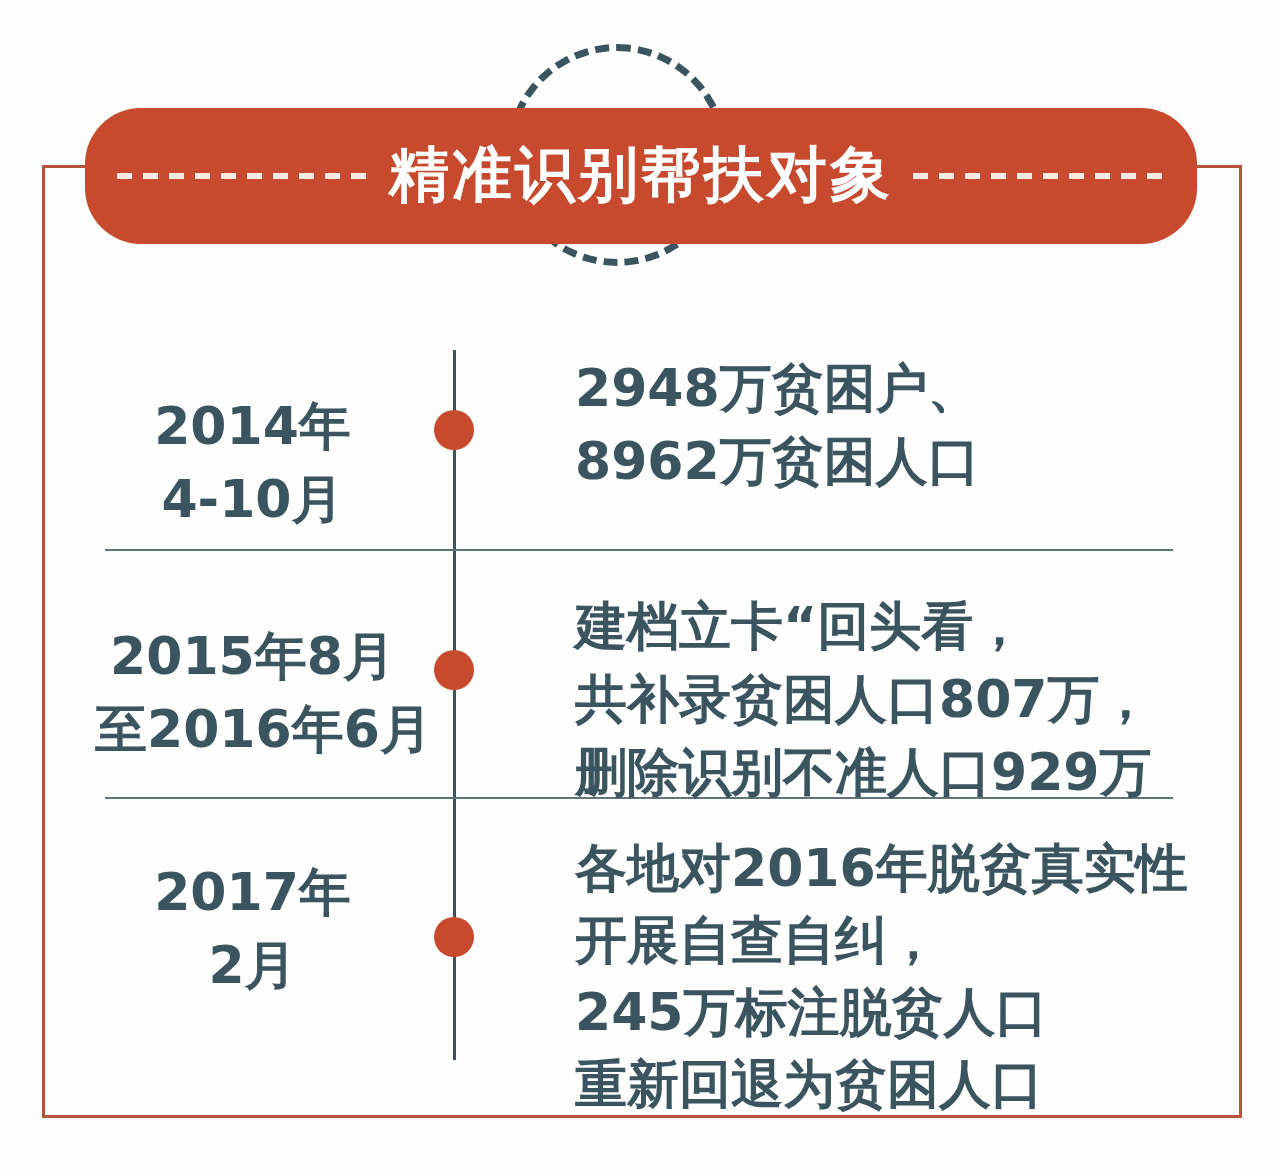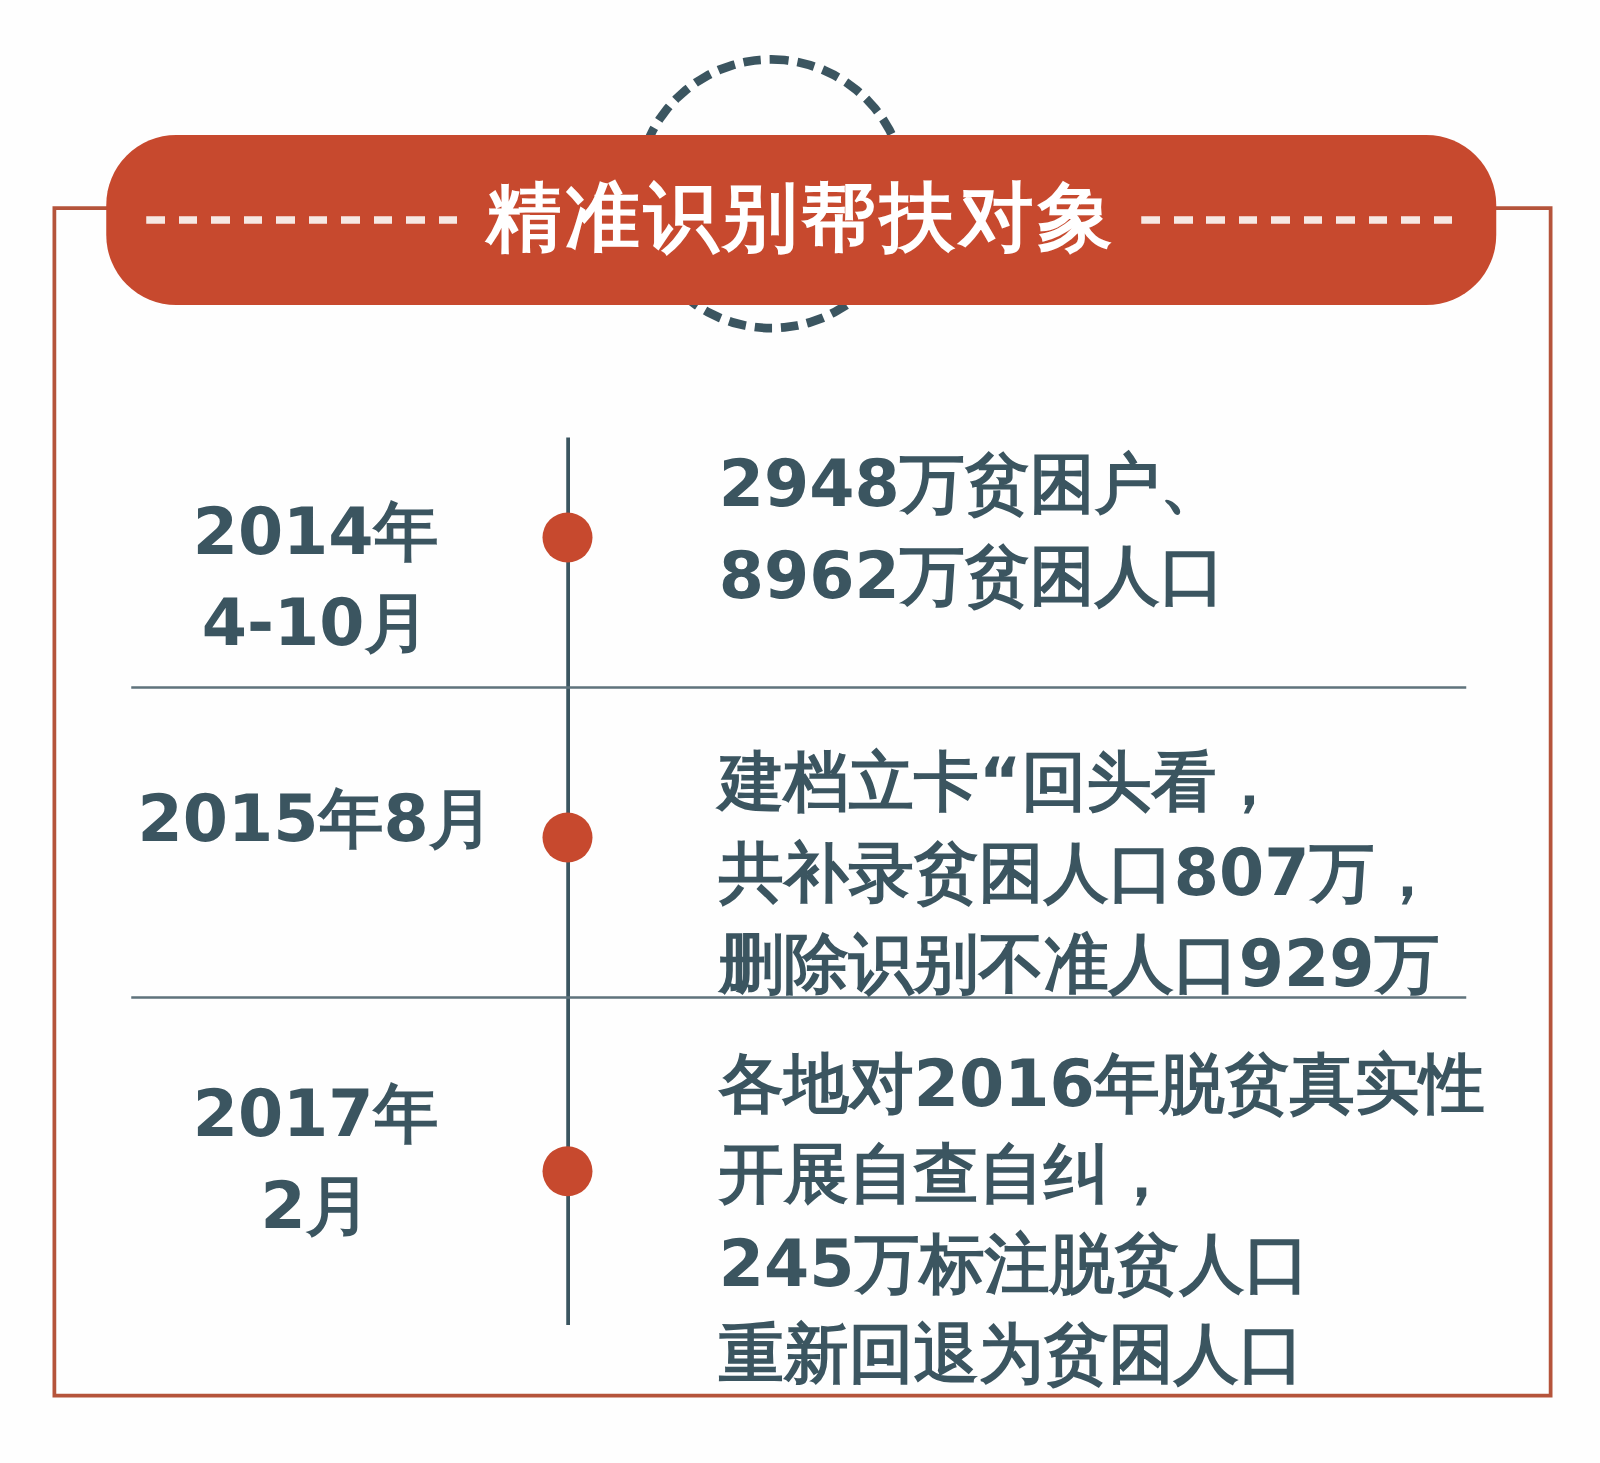--- a/index.html
+++ b/index.html
@@ -145,20 +145,21 @@
   <div>2014年</div>
   <div>4-10月</div>
 </div>
 <div class="content-block" id="content-1">
   <div>2948万贫困户、</div>
   <div>8962万贫困人口</div>
 </div>
 
 <div class="date-block" id="date-2">
   <div>2015年8月</div>
+  <div>至2016年6月</div>
 </div>
 <div class="content-block" id="content-2">
   <div>建档立卡“回头看，</div>
   <div>共补录贫困人口807万，</div>
   <div>删除识别不准人口929万</div>
 </div>
 
 <div class="date-block" id="date-3">
   <div>2017年</div>
   <div>2月</div>

